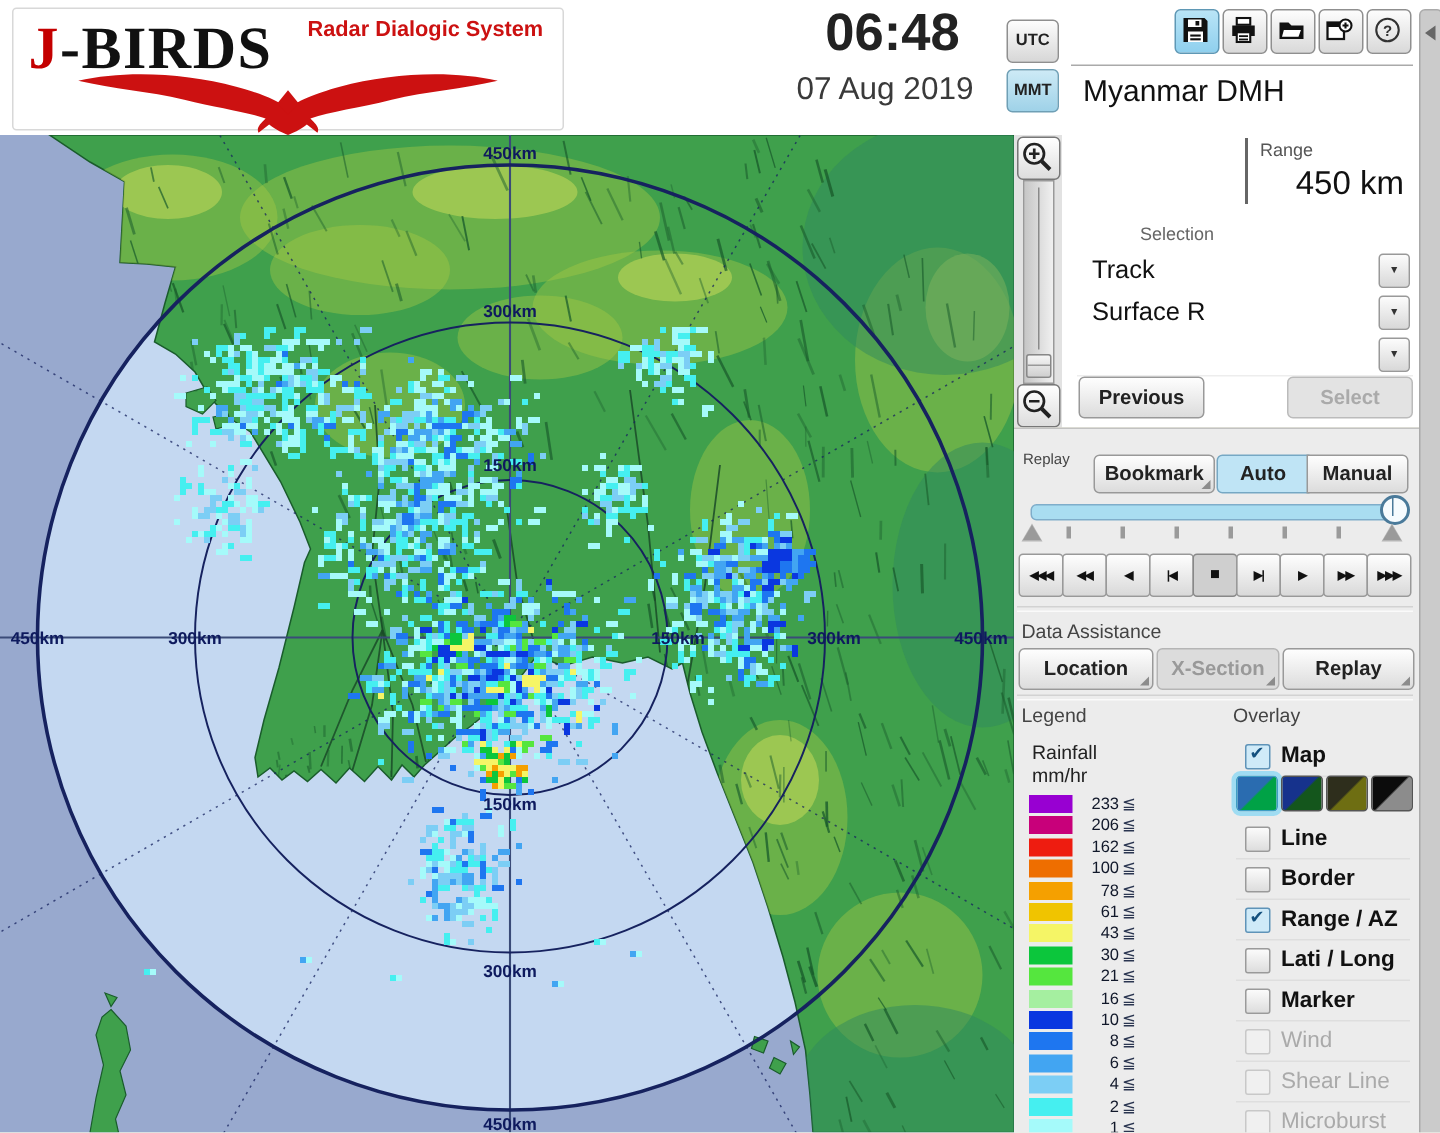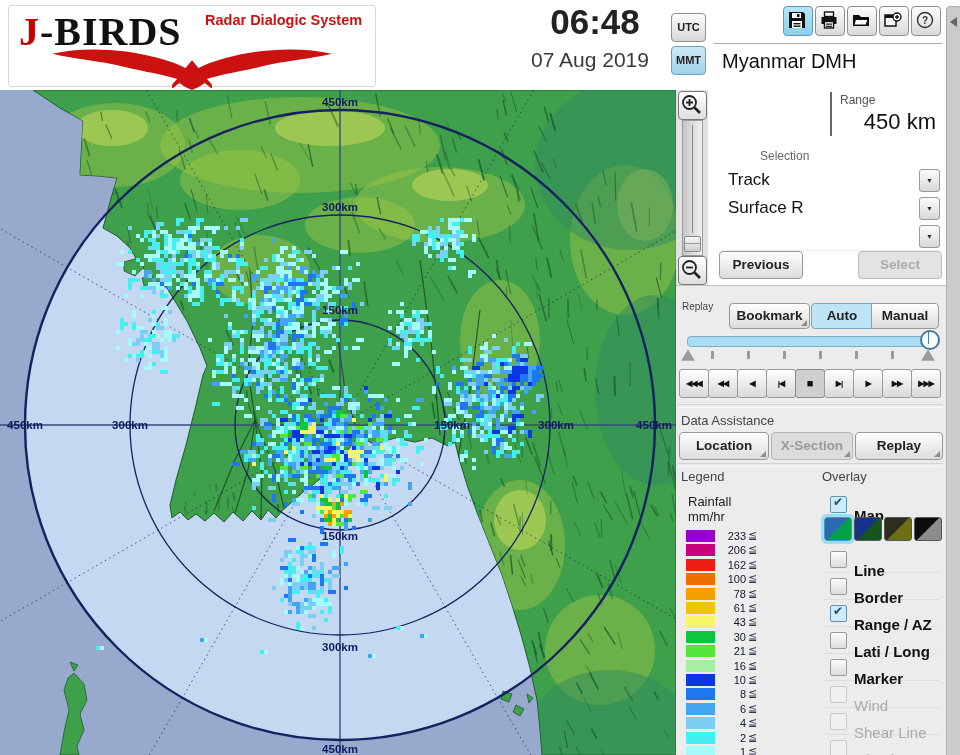--- a/index.html
+++ b/index.html
@@ -81,21 +81,21 @@
   .lg-sw{position:absolute;left:0;top:0;width:29px;height:12px;}
   .lg-val{position:absolute;left:24px;top:0;width:36px;text-align:right;font-size:11px;color:#11182a;}
   .lg-leq{position:absolute;left:62px;top:-1px;font-size:11px;color:#2a3550;}
   
   #overlay-label{left:146px;top:183px;}
   .ov-row{position:absolute;left:148px;width:116px;height:26px;border-bottom:1px solid #dedede;}
   .ov-box{position:absolute;left:6px;top:5px;width:15px;height:15px;border:1px solid #9a9a9a;border-radius:2px;background:linear-gradient(#fbfbfb,#ddd);}
   .ov-box.checked{background:#cfeaf8;border-color:#5f93b8;}
   .ov-box.checked::after{content:"\2714";position:absolute;left:2px;top:-2px;font-size:12px;color:#14507e;}
   .ov-row.disabled .ov-box{border-color:#c8c8c8;background:#f0f0f0;}
-  .ov-lab{position:absolute;left:30px;top:4px;font-size:15px;font-weight:bold;color:#111;margin-top:12px;}
+  .ov-lab{position:absolute;left:30px;top:4px;font-size:15px;font-weight:bold;color:#111;}
   .ov-row.disabled .ov-lab{color:#aaa;font-weight:normal;}
   .map-sw{position:absolute;top:0;width:26px;height:22px;border:1px solid #555;border-radius:3px;}
   .map-sw.selected{outline:3px solid #9fdcf2;border-color:#3f9ec4;}
 </style>
 </head>
 <body>
 
 <div id="app">
 
   <div id="header">

